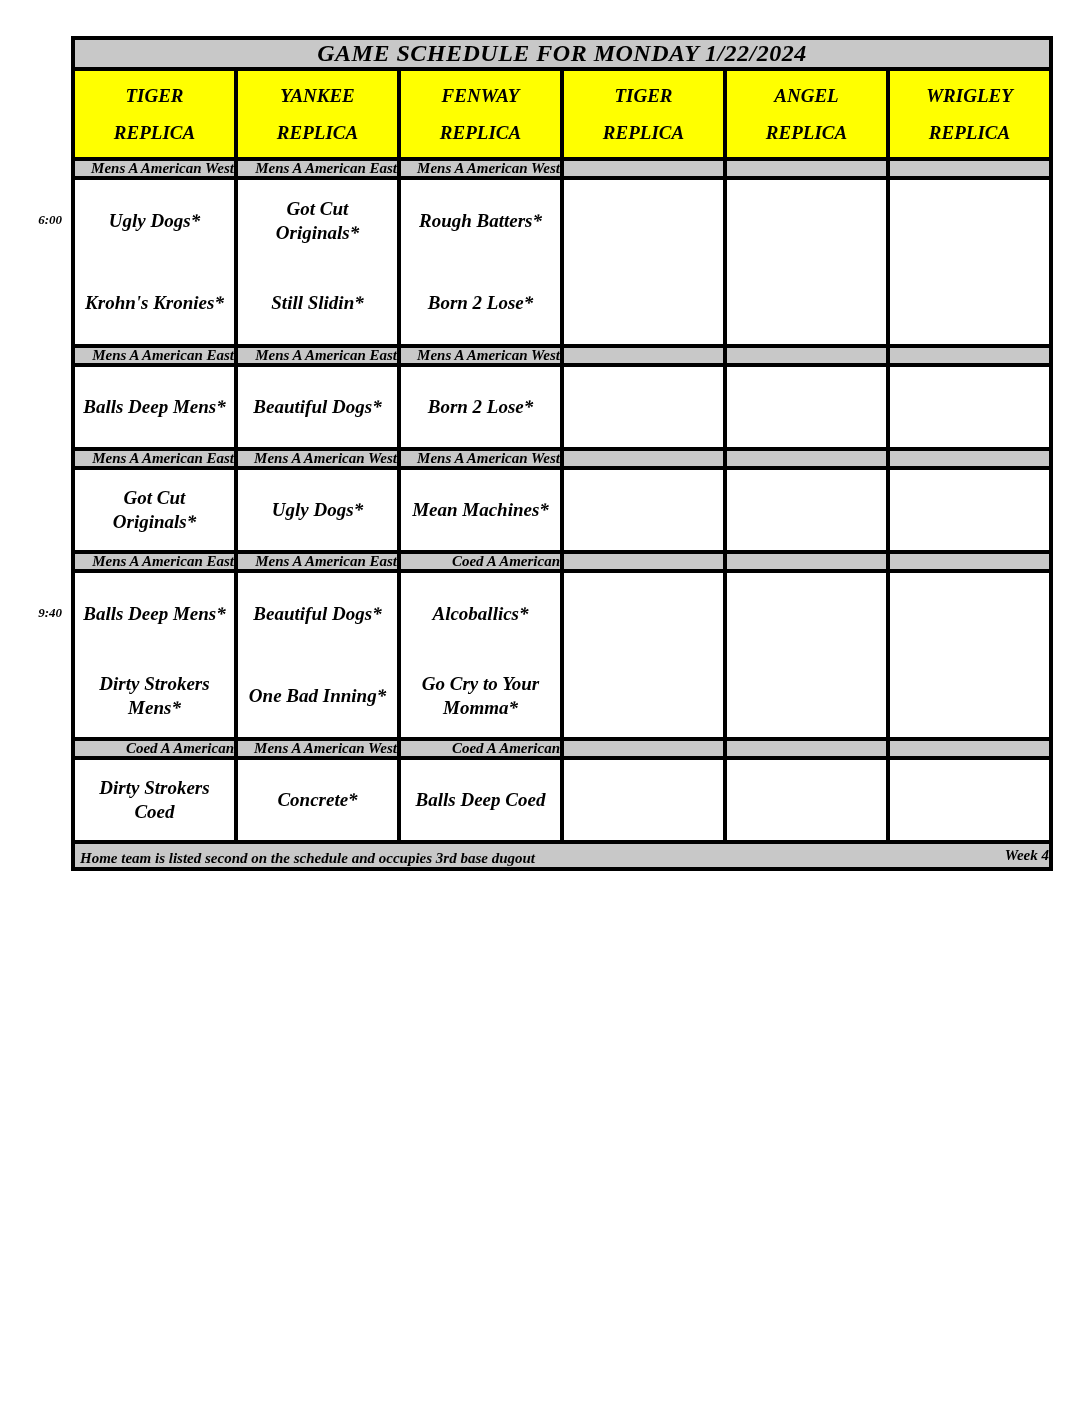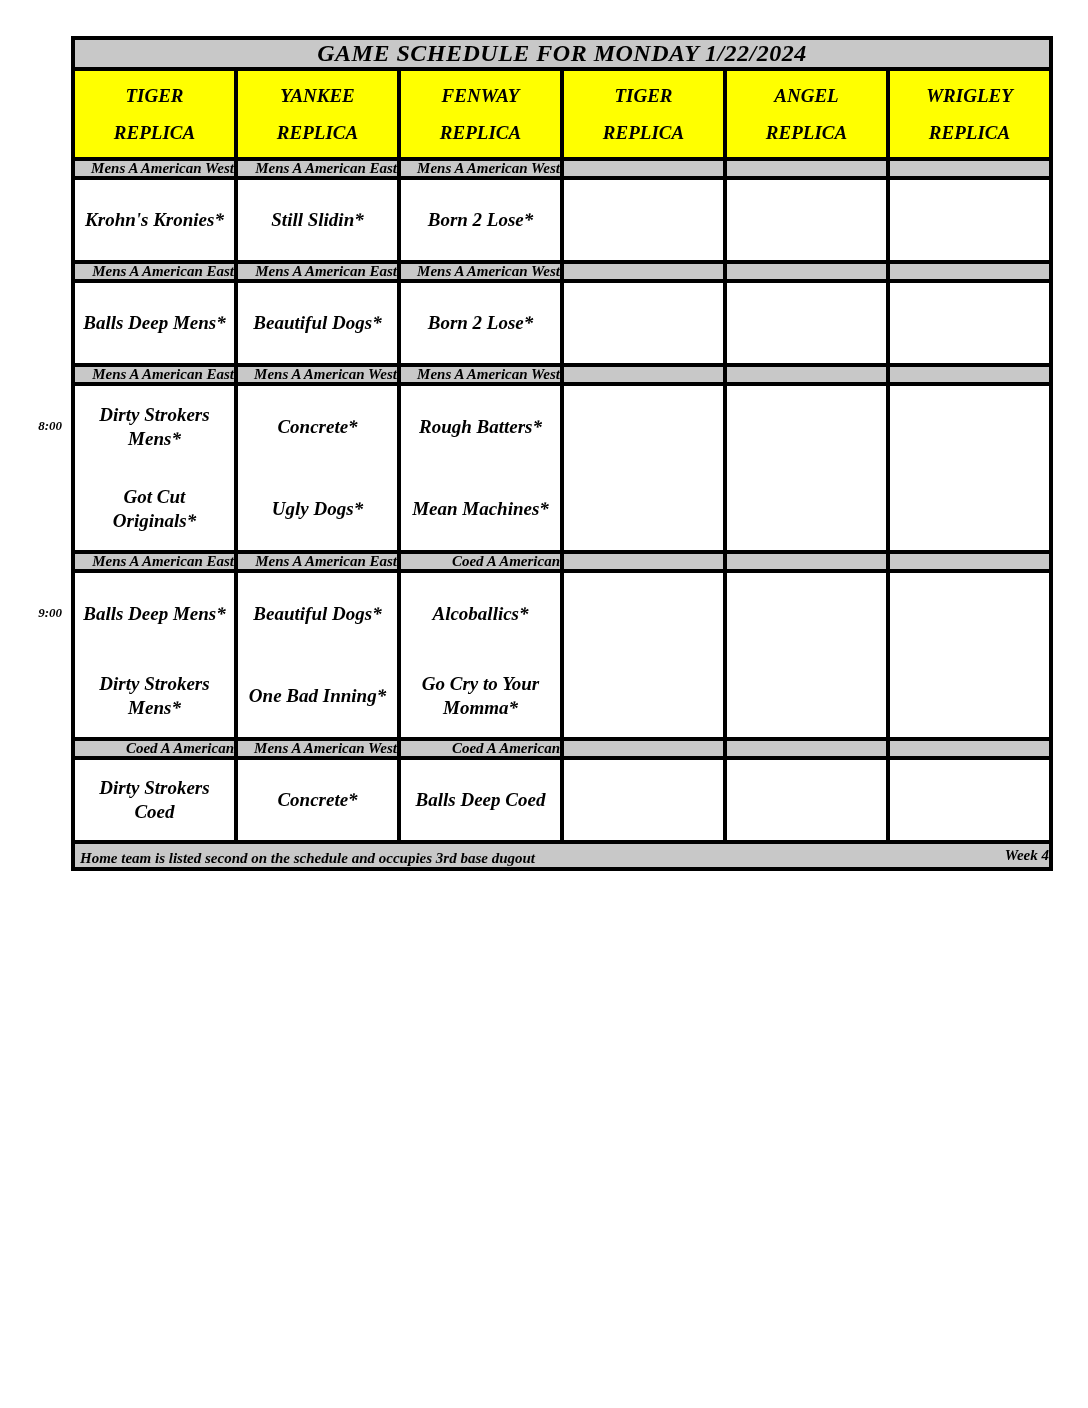--- a/index.html
+++ b/index.html
@@ -104,20 +104,29 @@
         <tr>
           <td class="gutter"></td>
           <td class="b league-cell">Mens A American West</td>
           <td class="b league-cell">Mens A American East</td>
           <td class="b league-cell">Mens A American West</td>
           <td class="b league-cell"></td>
           <td class="b league-cell"></td>
           <td class="b league-cell"></td>
         </tr>
         <tr>
+          <td class="gutter time-cell">6:00</td>
+          <td class="b team-cell away">Ugly Dogs*</td>
+          <td class="b team-cell away">Got Cut Originals*</td>
+          <td class="b team-cell away">Rough Batters*</td>
+          <td class="b team-cell away"></td>
+          <td class="b team-cell away"></td>
+          <td class="b team-cell away"></td>
+        </tr>
+        <tr>
           <td class="gutter"></td>
           <td class="b team-cell home">Krohn's Kronies*</td>
           <td class="b team-cell home">Still Slidin*</td>
           <td class="b team-cell home">Born 2 Lose*</td>
           <td class="b team-cell home"></td>
           <td class="b team-cell home"></td>
           <td class="b team-cell home"></td>
         </tr>
         <tr>
           <td class="gutter"></td>
@@ -140,48 +149,39 @@
         <tr>
           <td class="gutter"></td>
           <td class="b league-cell">Mens A American East</td>
           <td class="b league-cell">Mens A American West</td>
           <td class="b league-cell">Mens A American West</td>
           <td class="b league-cell"></td>
           <td class="b league-cell"></td>
           <td class="b league-cell"></td>
         </tr>
         <tr>
-          <td class="gutter time-cell">8:00</td>
-          <td class="b team-cell away">Dirty Strokers Mens*</td>
-          <td class="b team-cell away">Concrete*</td>
-          <td class="b team-cell away">Rough Batters*</td>
-          <td class="b team-cell away"></td>
-          <td class="b team-cell away"></td>
-          <td class="b team-cell away"></td>
-        </tr>
-        <tr>
           <td class="gutter"></td>
           <td class="b team-cell home">Got Cut Originals*</td>
           <td class="b team-cell home">Ugly Dogs*</td>
           <td class="b team-cell home">Mean Machines*</td>
           <td class="b team-cell home"></td>
           <td class="b team-cell home"></td>
           <td class="b team-cell home"></td>
         </tr>
         <tr>
           <td class="gutter"></td>
           <td class="b league-cell">Mens A American East</td>
           <td class="b league-cell">Mens A American East</td>
           <td class="b league-cell">Coed A American</td>
           <td class="b league-cell"></td>
           <td class="b league-cell"></td>
           <td class="b league-cell"></td>
         </tr>
         <tr>
-          <td class="gutter time-cell">9:00</td>
+          <td class="gutter time-cell">9:40</td>
           <td class="b team-cell away">Balls Deep Mens*</td>
           <td class="b team-cell away">Beautiful Dogs*</td>
           <td class="b team-cell away">Alcoballics*</td>
           <td class="b team-cell away"></td>
           <td class="b team-cell away"></td>
           <td class="b team-cell away"></td>
         </tr>
         <tr>
           <td class="gutter"></td>
           <td class="b team-cell home">Dirty Strokers Mens*</td>

